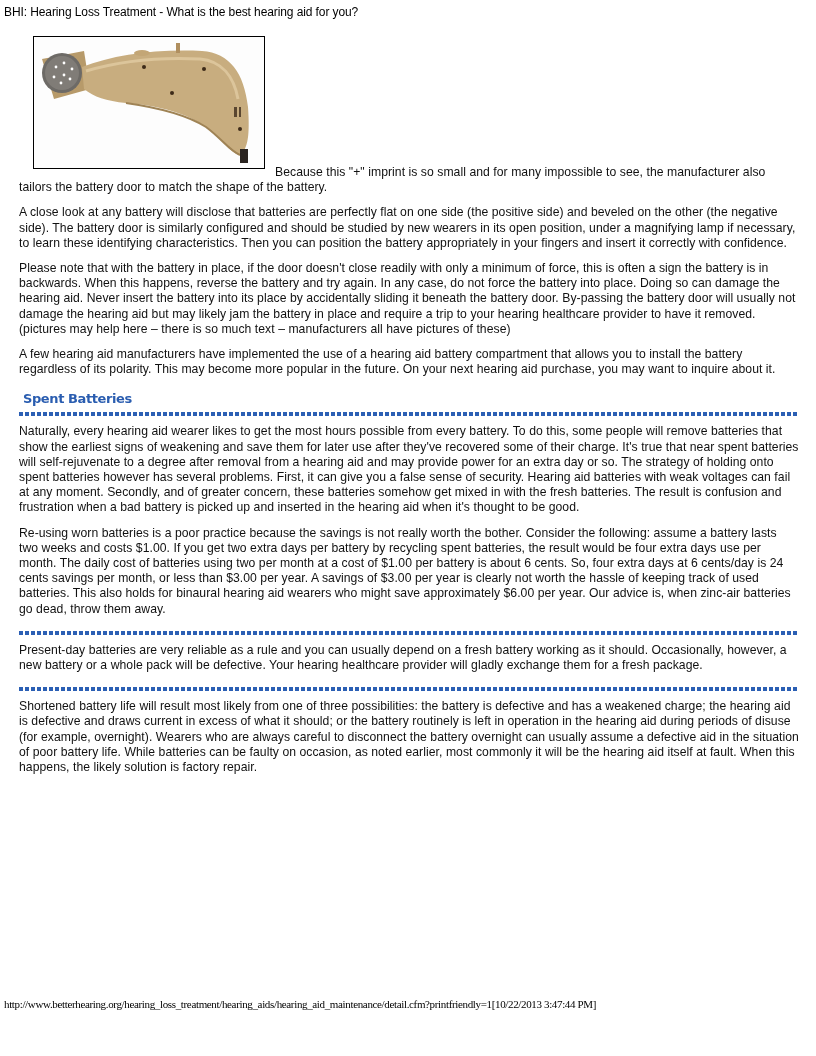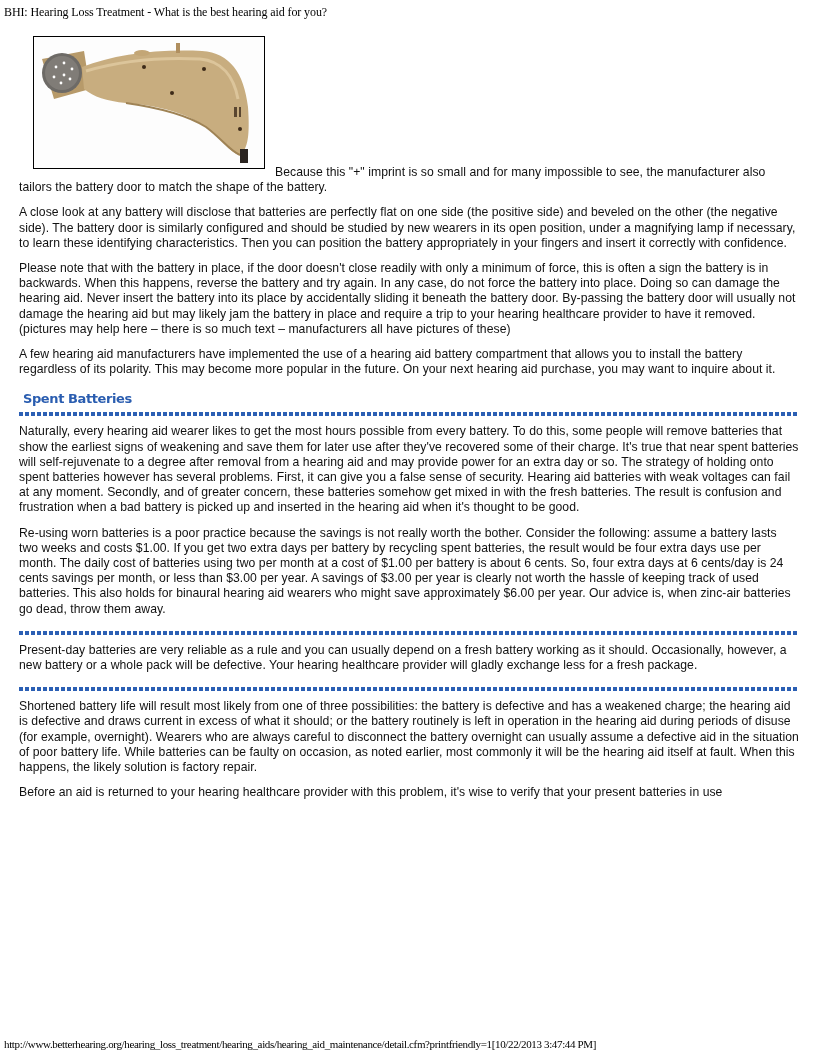--- a/index.html
+++ b/index.html
@@ -12,21 +12,21 @@
       height: 1056px;
       position: relative;
       overflow: hidden;
       font-family: "Liberation Sans", sans-serif;
       color: #111111;
     }
     .page-header {
       position: absolute;
       left: 4px;
       top: 5px;
-      font-family: Liberation Serif, serif;
+      font-family: Liberation Sans, sans-serif;
       font-size: 12px;
       color: #000;
       letter-spacing: -0.1px;
     }
     .content {
       position: absolute;
       left: 19px;
       top: 36px;
       width: 780px;
     }
@@ -79,21 +79,21 @@
       margin: 5px 0 8px 0;
       background-image: repeating-linear-gradient(
         to right,
         #2b5fb4 0px, #2b5fb4 4px,
         transparent 4px, transparent 6px
       );
     }
     .footer {
       position: absolute;
       left: 4px;
-      top: 1038px;
+      top: 998px;
       font-family: "Liberation Serif", serif;
       font-size: 11px;
       color: #000;
       letter-spacing: -0.35px;
       white-space: nowrap;
     }
   </style>
 </head>
 <body>
 
@@ -144,24 +144,23 @@
 
   <div class="section">
     <h2 class="section-title">Spent Batteries</h2>
     <div class="section-rule"></div>
     <p>Naturally, every hearing aid wearer likes to get the most hours possible from every battery. To do this, some people will remove batteries that show the earliest signs of weakening and save them for later use after they've recovered some of their charge. It's true that near spent batteries will self-rejuvenate to a degree after removal from a hearing aid and may provide power for an extra day or so. The strategy of holding onto spent batteries however has several problems. First, it can give you a false sense of security. Hearing aid batteries with weak voltages can fail at any moment. Secondly, and of greater concern, these batteries somehow get mixed in with the fresh batteries. The result is confusion and frustration when a bad battery is picked up and inserted in the hearing aid when it's thought to be good.</p>
     <p>Re-using worn batteries is a poor practice because the savings is not really worth the bother. Consider the following: assume a battery lasts two weeks and costs $1.00. If you get two extra days per battery by recycling spent batteries, the result would be four extra days use per month. The daily cost of batteries using two per month at a cost of $1.00 per battery is about 6 cents. So, four extra days at 6 cents/day is 24 cents savings per month, or less than $3.00 per year. A savings of $3.00 per year is clearly not worth the hassle of keeping track of used batteries.  This also holds for binaural hearing aid wearers who might save approximately $6.00 per year. Our advice is, when zinc-air batteries go dead, throw them away.</p>
   </div>
 
   <div class="section">
     <div class="section-rule"></div>
-    <p>Present-day batteries are very reliable as a rule and you can usually depend on a fresh battery working as it should. Occasionally, however, a new battery or a whole pack will be defective. Your hearing healthcare provider will gladly exchange less for a fresh package.</p>
+    <p>Present-day batteries are very reliable as a rule and you can usually depend on a fresh battery working as it should. Occasionally, however, a new battery or a whole pack will be defective. Your hearing healthcare provider will gladly exchange them for a fresh package.</p>
   </div>
 
   <div class="section">
     <div class="section-rule"></div>
     <p>Shortened battery life will result most likely from one of three  possibilities: the battery is defective and has a weakened charge;  the  hearing aid is defective and draws current in excess of what it should;  or the battery routinely is left in operation in the hearing aid during periods of disuse (for example, overnight). Wearers who are always careful to disconnect the battery overnight can usually assume a defective aid in the situation of poor battery life. While batteries can be faulty on occasion, as noted earlier, most commonly it will be the hearing aid itself at fault. When this happens, the likely solution is factory repair.</p>
-    <p>Before an aid is returned to your hearing healthcare provider with this problem, it's wise to verify that your present batteries in use</p>
   </div>
 
 </div>
 
 <div class="footer">http://www.betterhearing.org/hearing_loss_treatment/hearing_aids/hearing_aid_maintenance/detail.cfm?printfriendly=1[10/22/2013 3:47:44 PM]</div>
 
 </body></html>

